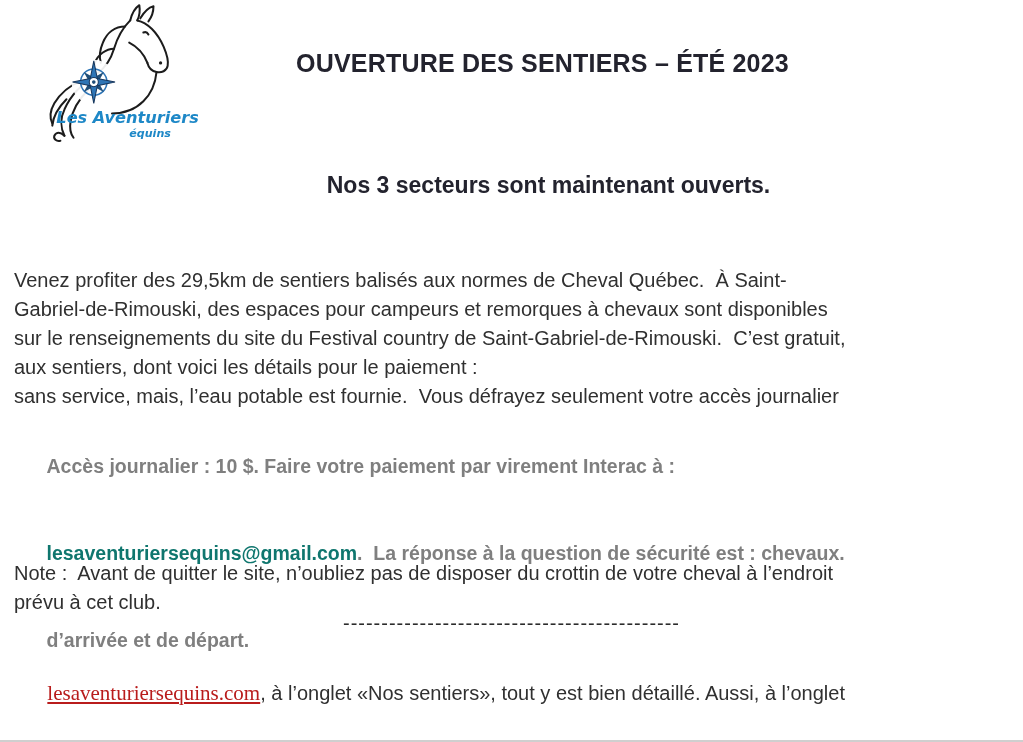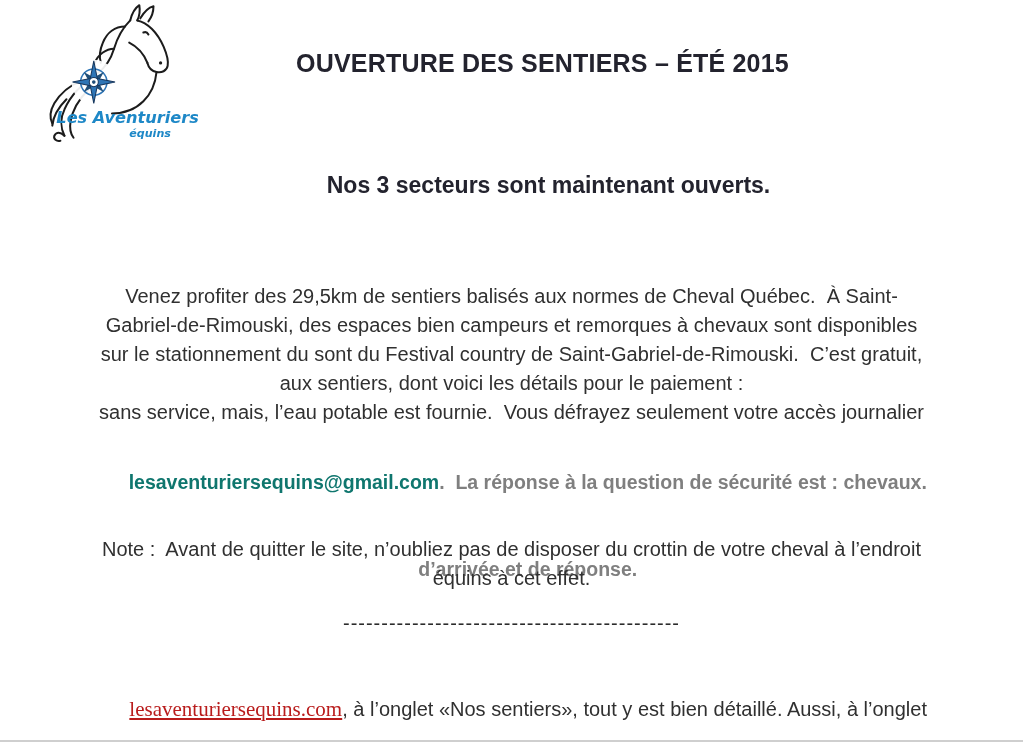--- a/index.html
+++ b/index.html
@@ -11,26 +11,26 @@
   .logo { position:absolute; left:26px; top:2px; width:172px; height:142px; }
   .logo path.ink { fill:none; stroke:#1c1c1c; stroke-width:2; stroke-linecap:round; stroke-linejoin:round; }
   .doc-title {
     position:absolute; top:49px; left:62px; width:961px; text-align:center;
     font-size:25px; font-weight:bold; color:#23232e; letter-spacing:.2px; white-space:pre-wrap;
   }
   .doc-subtitle {
     position:absolute; top:172px; left:0; width:100%; text-align:center;
     font-size:23px; font-weight:bold; color:#23232e; white-space:pre-wrap;padding-left:37px;
   }
-  .para { position:absolute; left:14px; right:14px; text-align:center; font-size:20px; line-height:29px;margin-top:16px; }
+  .para { position:absolute; left:14px; right:14px; font-size:20px; line-height:29px; }
   .para .line { white-space:pre-wrap; }
   .p-intro { top:266px; }
   .p-payment { top:423px; font-size:19.5px; font-weight:bold; color:#7f7f7f; }
   .email-link { color:#0f766e; text-decoration:none; font-weight:bold; cursor:pointer; }
-  .p-note { top:519px; }
+  .p-note { top:559px; }
   .separator-row { position:absolute; top:609px; left:0; width:100%; text-align:center;
     font-size:20px; line-height:29px; letter-spacing:1px; color:#2b2b2b; }
   .p-footer { top:650px; }
   .web-link { font-family:"Liberation Serif", serif; color:#b91c1c; text-decoration:underline;
     font-size:21px; cursor:pointer; }
   .logo-script { font-family:"DejaVu Sans", sans-serif; font-style:italic; font-weight:bold; }
 </style>
 </head>
 <body>
 
@@ -64,44 +64,47 @@
       <path d="M76.9,69.1 L71.5,79 L76.9,88.9 L67,83.5 L57.1,88.9 L62.5,79 L57.1,69.1 L67,74.5 Z" fill="#1f4e79"></path>
       <path d="M67,58 L70.5,75.5 L88,79 L70.5,82.5 L67,100 L63.5,82.5 L46,79 L63.5,75.5 Z" fill="#2e75b6" stroke="#16365c" stroke-width="1"></path>
       <circle cx="67" cy="79" r="4.5" fill="#ffffff" stroke="#16365c" stroke-width="1"></circle>
       <circle cx="67" cy="79" r="1.8" fill="#1f4e79"></circle>
     </g>
 
     <text class="logo-script" x="30" y="119" font-size="16" fill="#1e88c7">Les Aventuriers</text>
     <text class="logo-script" x="102" y="133" font-size="11" fill="#1e88c7">équins</text>
   </svg>
 
-  <div class="doc-title">OUVERTURE DES SENTIERS – ÉTÉ 2015</div>
+  <div class="doc-title">OUVERTURE DES SENTIERS – ÉTÉ 2023</div>
 
   <div class="doc-subtitle">Nos 3 secteurs sont maintenant ouverts.</div>
 
   <div class="para p-intro">
     <div class="line">Venez profiter des 29,5km de sentiers balisés aux normes de Cheval Québec.  À Saint-</div>
-    <div class="line">Gabriel-de-Rimouski, des espaces bien campeurs et remorques à chevaux sont disponibles</div>
-    <div class="line">sur le stationnement du sont du Festival country de Saint-Gabriel-de-Rimouski.  C’est gratuit,</div>
+    <div class="line">Gabriel-de-Rimouski, des espaces pour campeurs et remorques à chevaux sont disponibles</div>
+    <div class="line">sur le renseignements du site du Festival country de Saint-Gabriel-de-Rimouski.  C’est gratuit,</div>
     <div class="line">aux sentiers, dont voici les détails pour le paiement :</div>
     <div class="line">sans service, mais, l’eau potable est fournie.  Vous défrayez seulement votre accès journalier</div>
   </div>
 
   <div class="para p-payment">
     <div class="line">
+      <span>Accès journalier : 10 $. Faire votre paiement par virement Interac à :</span>
+    </div>
+    <div class="line">
       <a class="email-link">lesaventuriersequins@gmail.com</a><span>.  La réponse à la question de sécurité est : chevaux.</span>
     </div>
     <div class="line">
-      <span>d’arrivée et de réponse.</span>
+      <span>d’arrivée et de départ.</span>
     </div>
   </div>
 
   <div class="para p-note">
     <div class="line">Note :  Avant de quitter le site, n’oubliez pas de disposer du crottin de votre cheval à l’endroit</div>
-    <div class="line">équins à cet effet.</div>
+    <div class="line">prévu à cet club.</div>
   </div>
 
   <div class="separator-row">--------------------------------------------</div>
 
   <div class="para p-footer">
     <div class="line">
       <a class="web-link">lesaventuriersequins.com</a><span>, à l’onglet «Nos sentiers», tout y est bien détaillé. Aussi, à l’onglet</span>
     </div>
 
   </div>

